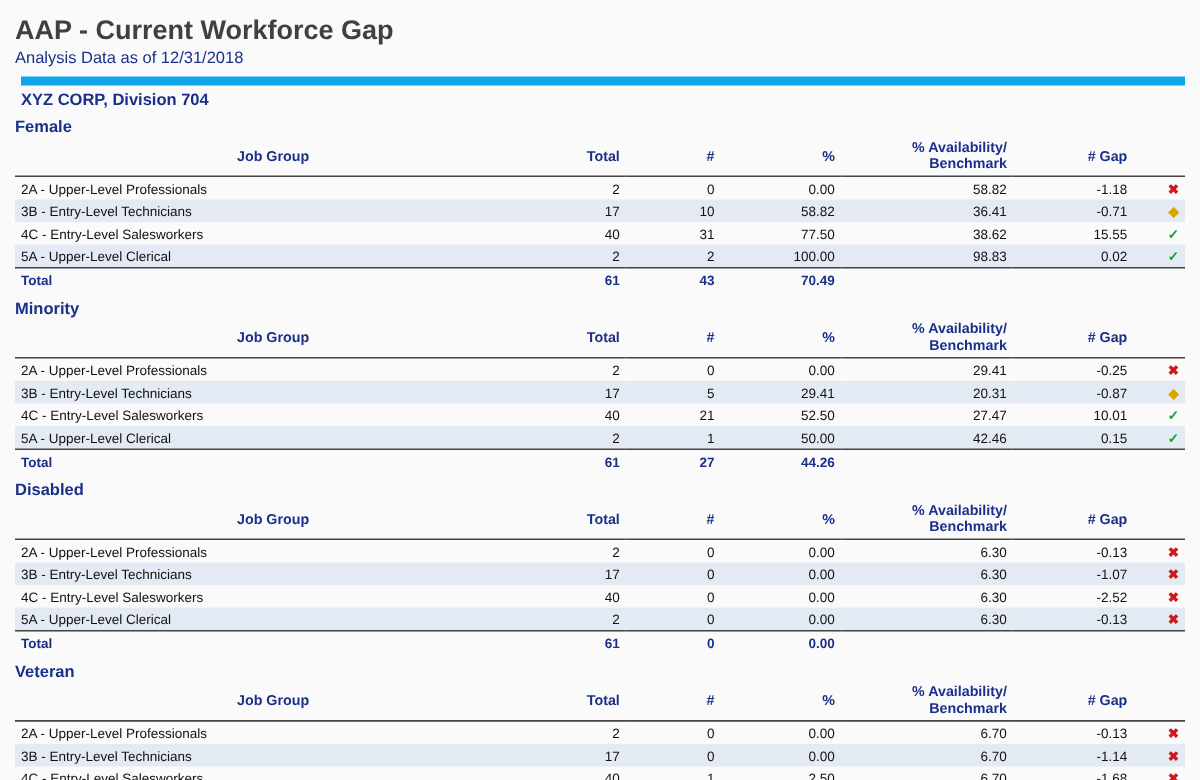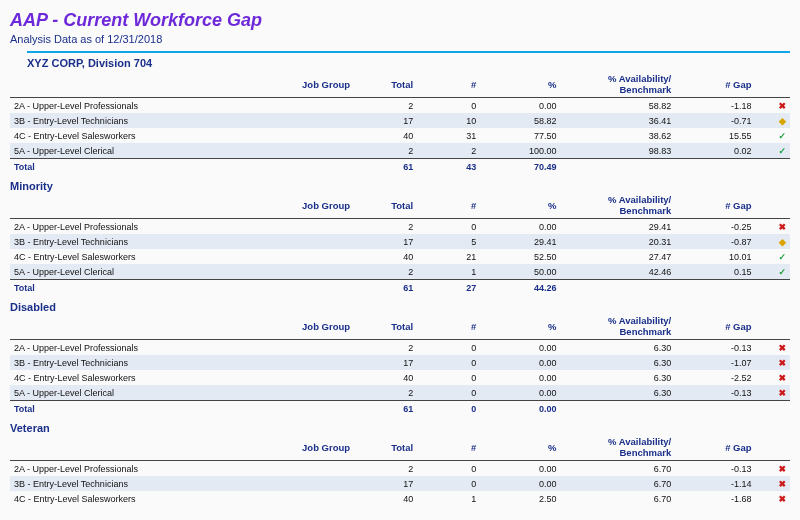--- a/index.html
+++ b/index.html
@@ -9,38 +9,37 @@
     background: #fafafa;
     font-family: Arial, Helvetica, sans-serif;
     font-size: 10px;
     color: #111;
   }
   .page {
     width: 780px;
     margin: 10px auto 0;
   }
   .title {
-    color: #6d28d9;
+    color: #404040;
     font-size: 18px;
     font-weight: bold;
     margin: 0 0 2px 0;
-    font-style: italic;
   }
   .subtitle {
     color: #1a2f8a;
     font-size: 11px;
     font-weight: normal;
     margin: 0 0 6px 0;
   }
   .org {
     font-size: 11px;
     font-weight: bold;
-    margin: 0 0 2px 17px;
+    margin: 0 0 2px 4px;
     padding-top: 4px;
-    border-top: 2px solid #0ea5e9;
+    border-top: 6px solid #0ea5e9;
     color: #1a2f8a;
   }
   .section-name {
     color: #1a2f8a;
     font-weight: bold;
     font-size: 11px;
     margin-top: 6px;
   }
   table.group {
     width: 100%;
@@ -49,21 +48,21 @@
   table.group th {
     color: #1a2f8a;
     font-weight: bold;
     font-size: 9.5px;
     text-align: right;
     padding: 2px 4px;
     border-bottom: 1px solid #444;
     white-space: nowrap;
   }
   table.group th.jg {
-    text-align: right;
+    text-align: center;
   }
   table.group td {
     padding: 2.5px 4px;
     font-size: 9px;
     text-align: right;
     white-space: nowrap;
   }
   table.group td.jg {
     text-align: left;
   }
@@ -87,20 +86,21 @@
   .mark-bad   { color: #cc1a1a; font-weight: bold; }
 </style>
 </head>
 <body>
 
 <div class="page">
   <div class="title">AAP - Current Workforce Gap</div>
   <div class="subtitle">Analysis Data as of 12/31/2018</div>
   <div class="org">XYZ CORP, Division 704</div>
   <div id="groups">
+      <div class="section-name">Female</div>
       <table class="group">
         <colgroup>
           <col class="c-jg">
           <col class="c-total">
           <col class="c-num">
           <col class="c-pct">
           <col class="c-avail">
           <col class="c-gap">
           <col class="c-mark">
         </colgroup>

